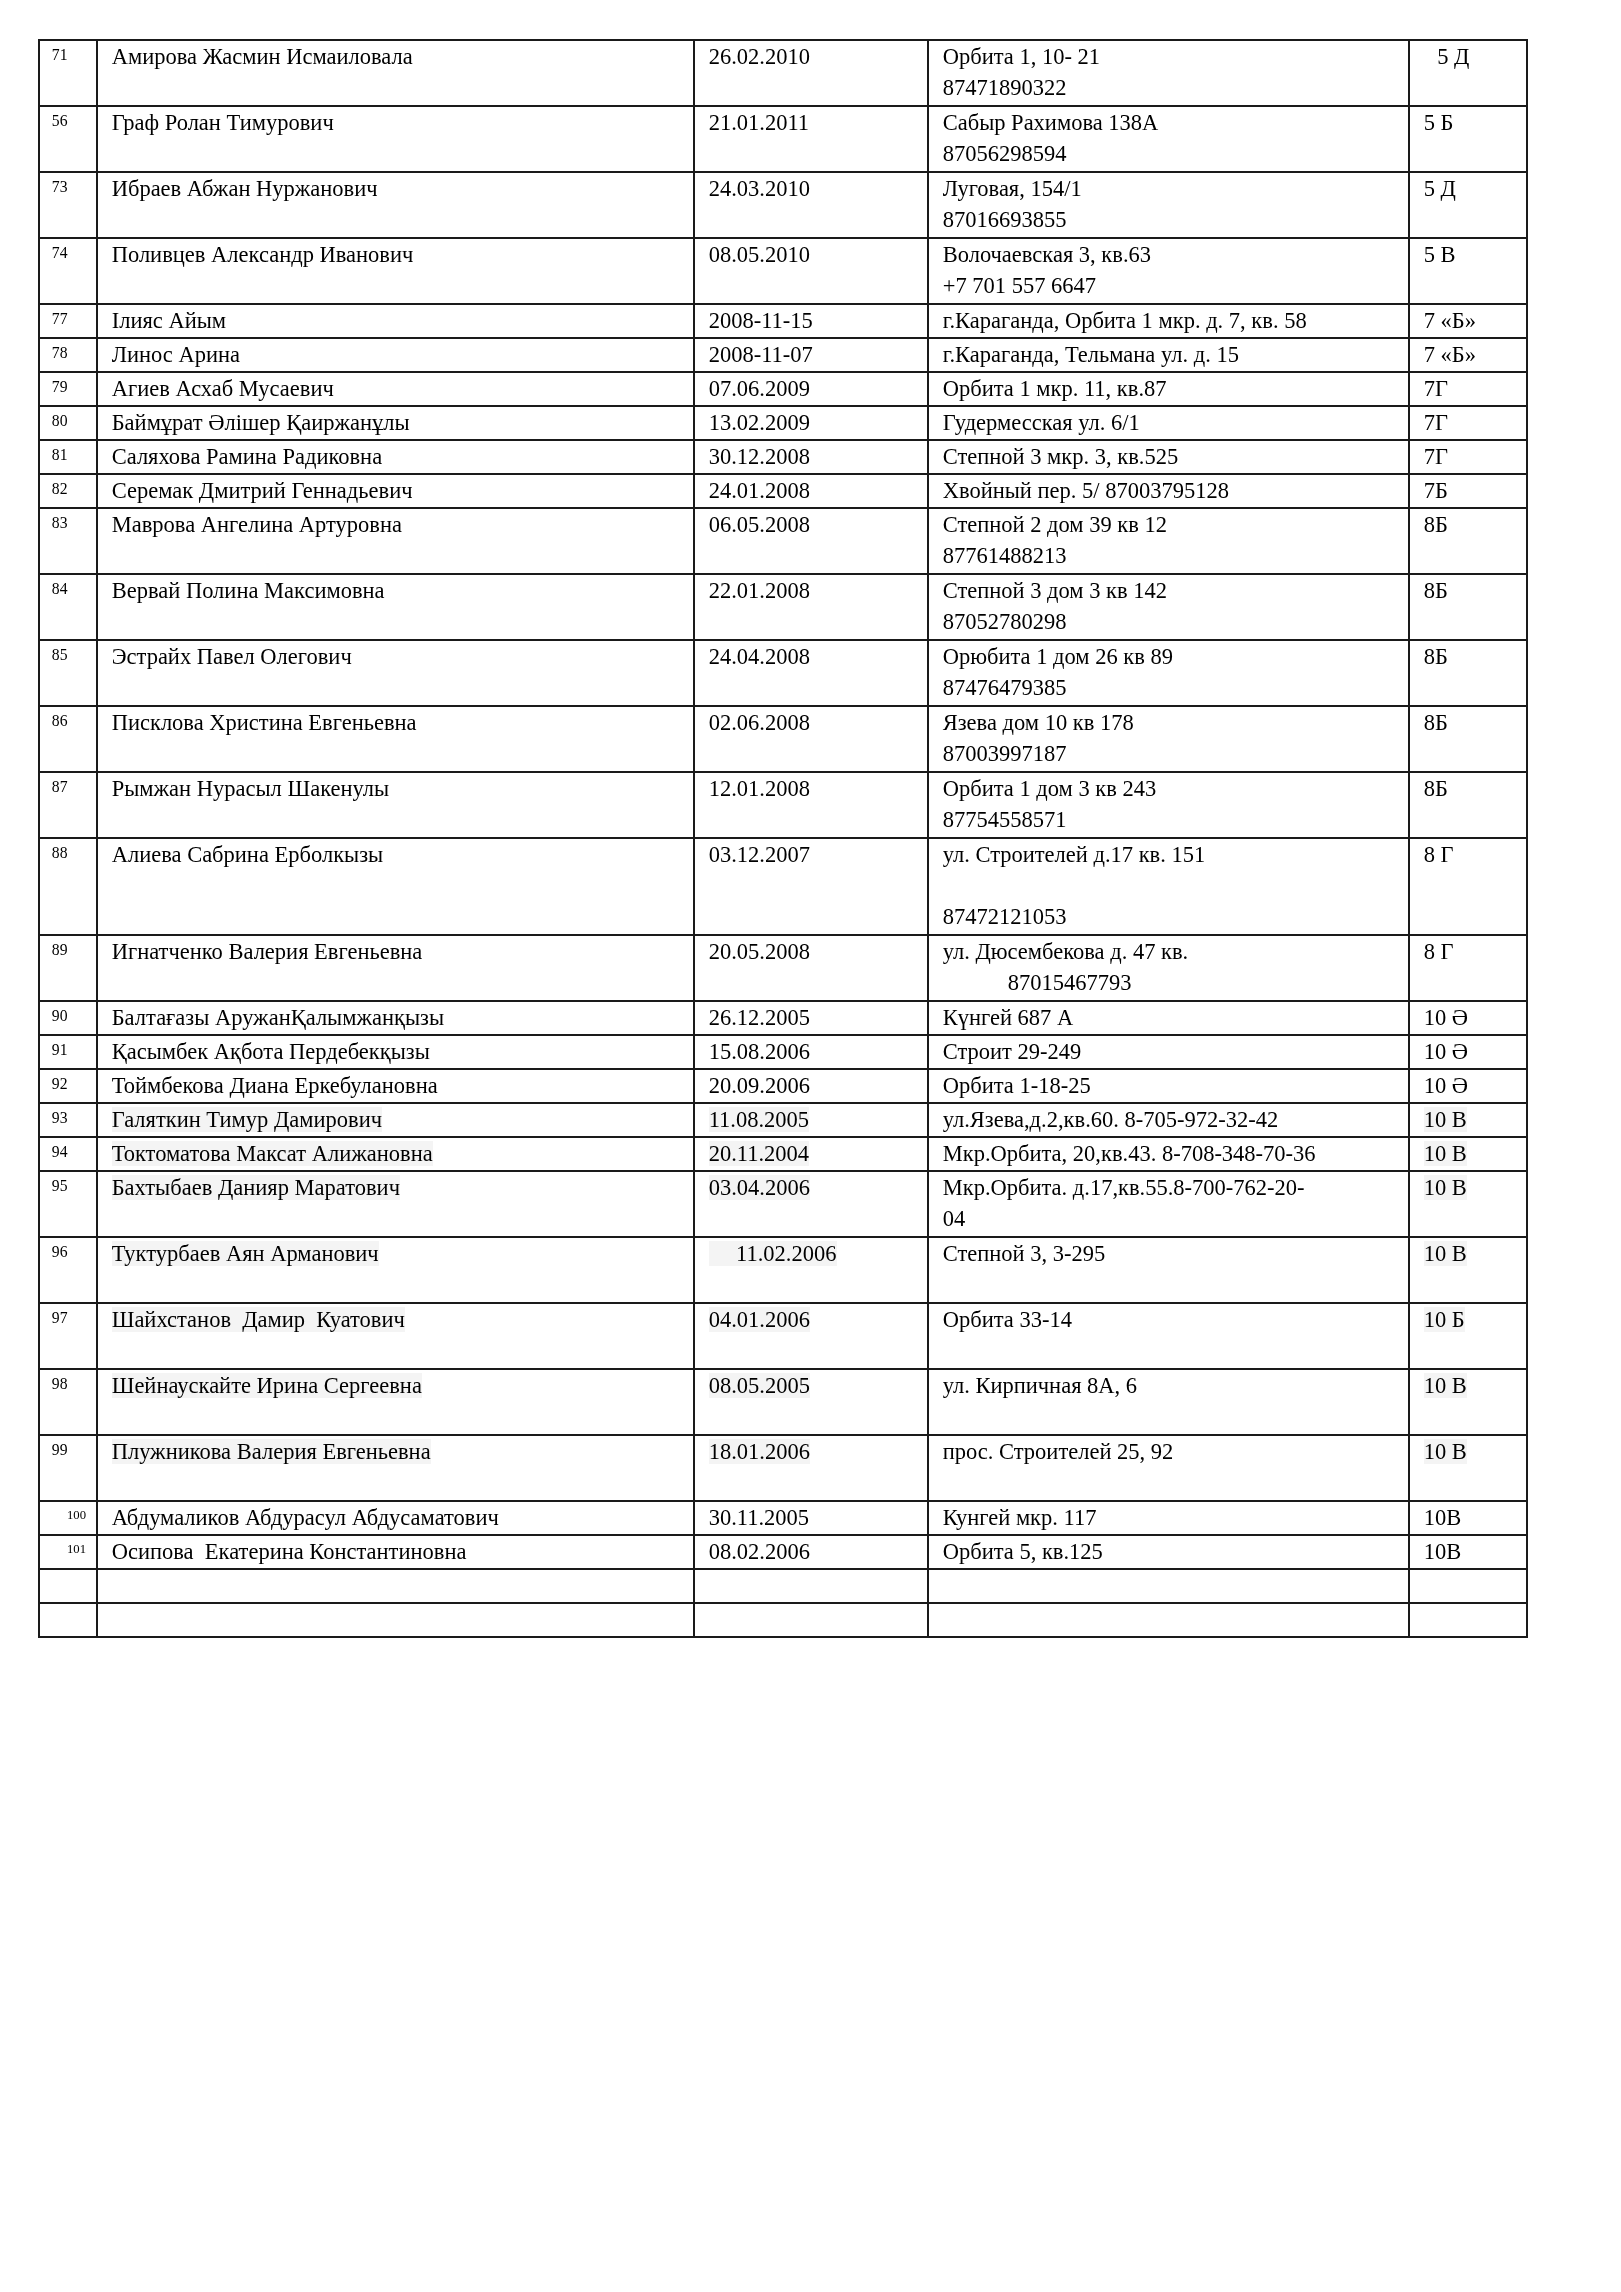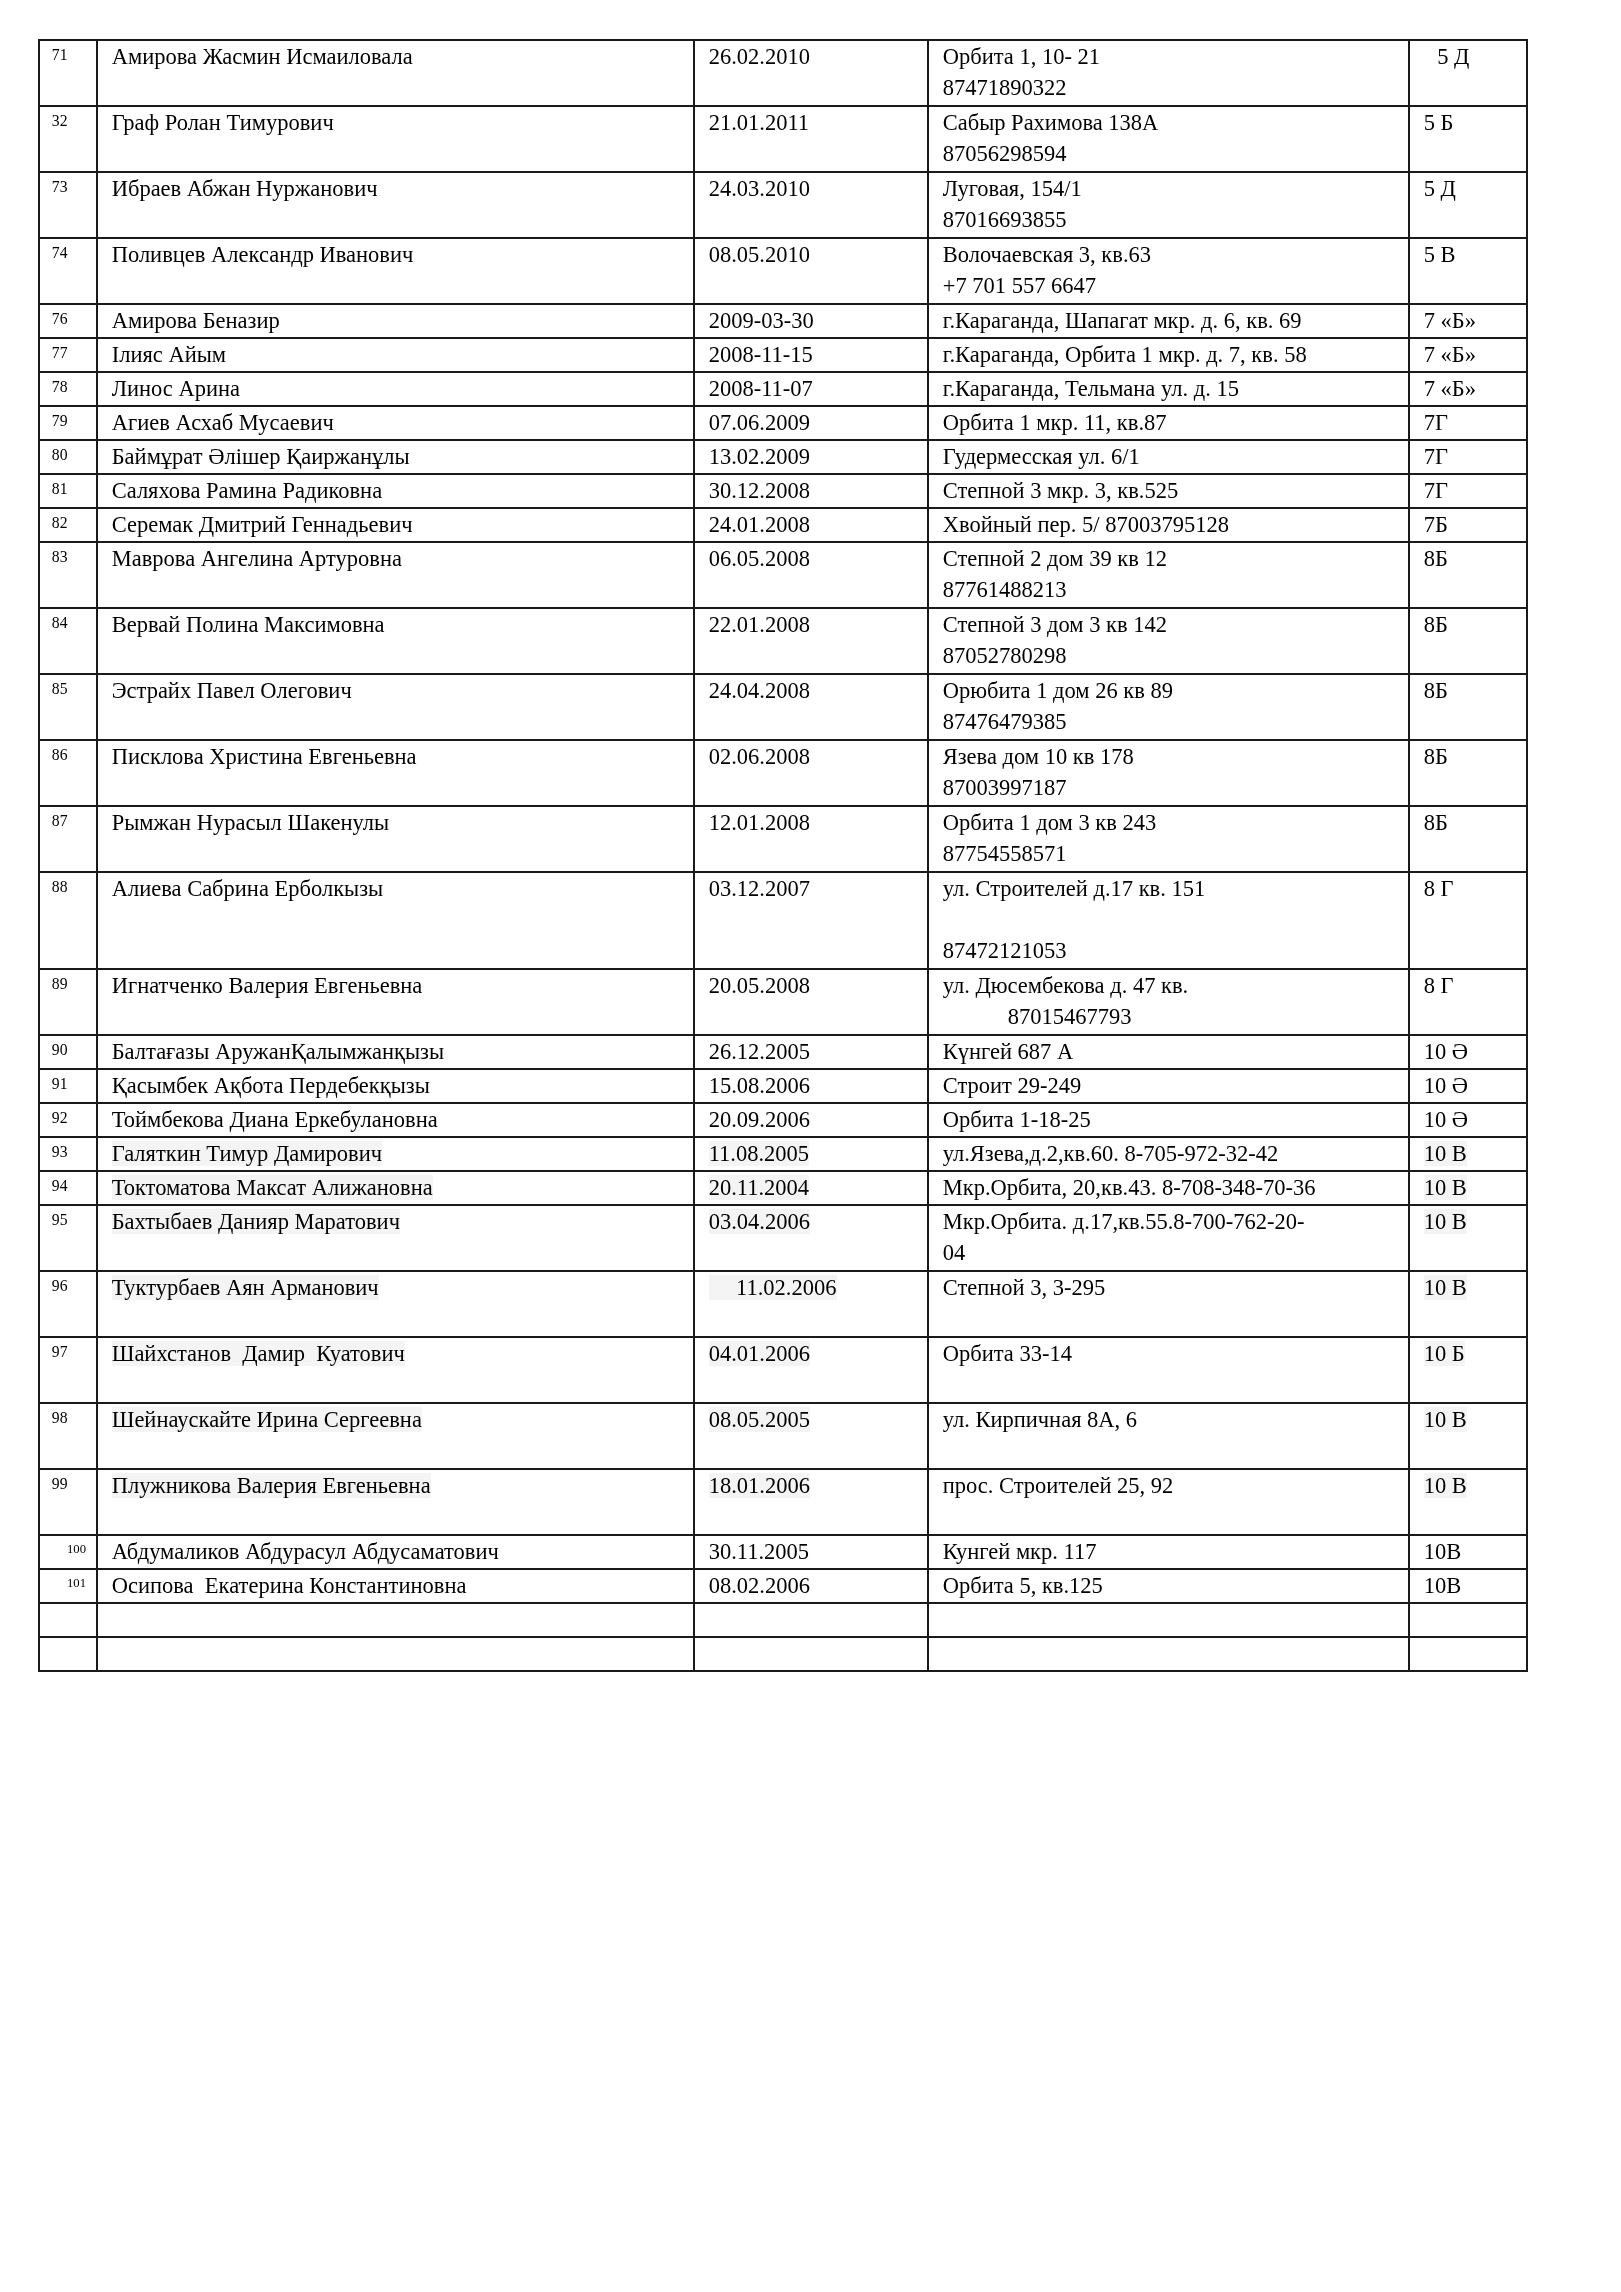--- a/index.html
+++ b/index.html
@@ -57,21 +57,21 @@
 
     <tr class="h2">
       <td class="num">71</td>
       <td>Амирова Жасмин Исмаиловала</td>
       <td>26.02.2010</td>
       <td><div>Орбита 1, 10- 21</div><div>87471890322</div></td>
       <td class="cls indent"> 5 Д</td>
     </tr>
 
     <tr class="h2">
-      <td class="num">32</td>
+      <td class="num">56</td>
       <td>Граф Ролан Тимурович</td>
       <td>21.01.2011</td>
       <td><div>Сабыр Рахимова 138А</div><div>87056298594</div></td>
       <td class="cls">5 Б</td>
     </tr>
 
     <tr class="h2">
       <td class="num">73</td>
       <td>Ибраев Абжан Нуржанович</td>
       <td>24.03.2010</td>
@@ -81,27 +81,20 @@
 
     <tr class="h2">
       <td class="num">74</td>
       <td>Поливцев Александр Иванович</td>
       <td>08.05.2010</td>
       <td><div>Волочаевская 3, кв.63</div><div>+7 701 557 6647</div></td>
       <td class="cls">5 В</td>
     </tr>
 
 
-    <tr class="h1">
-      <td class="num">76</td>
-      <td>Амирова Беназир</td>
-      <td>2009-03-30</td>
-      <td>г.Караганда, Шапагат мкр. д. 6, кв. 69</td>
-      <td class="cls">7 «Б»</td>
-    </tr>
 
     <tr class="h1">
       <td class="num">77</td>
       <td>Ілияс Айым</td>
       <td>2008-11-15</td>
       <td>г.Караганда, Орбита 1 мкр. д. 7, кв. 58</td>
       <td class="cls">7 «Б»</td>
     </tr>
 
     <tr class="h1">

